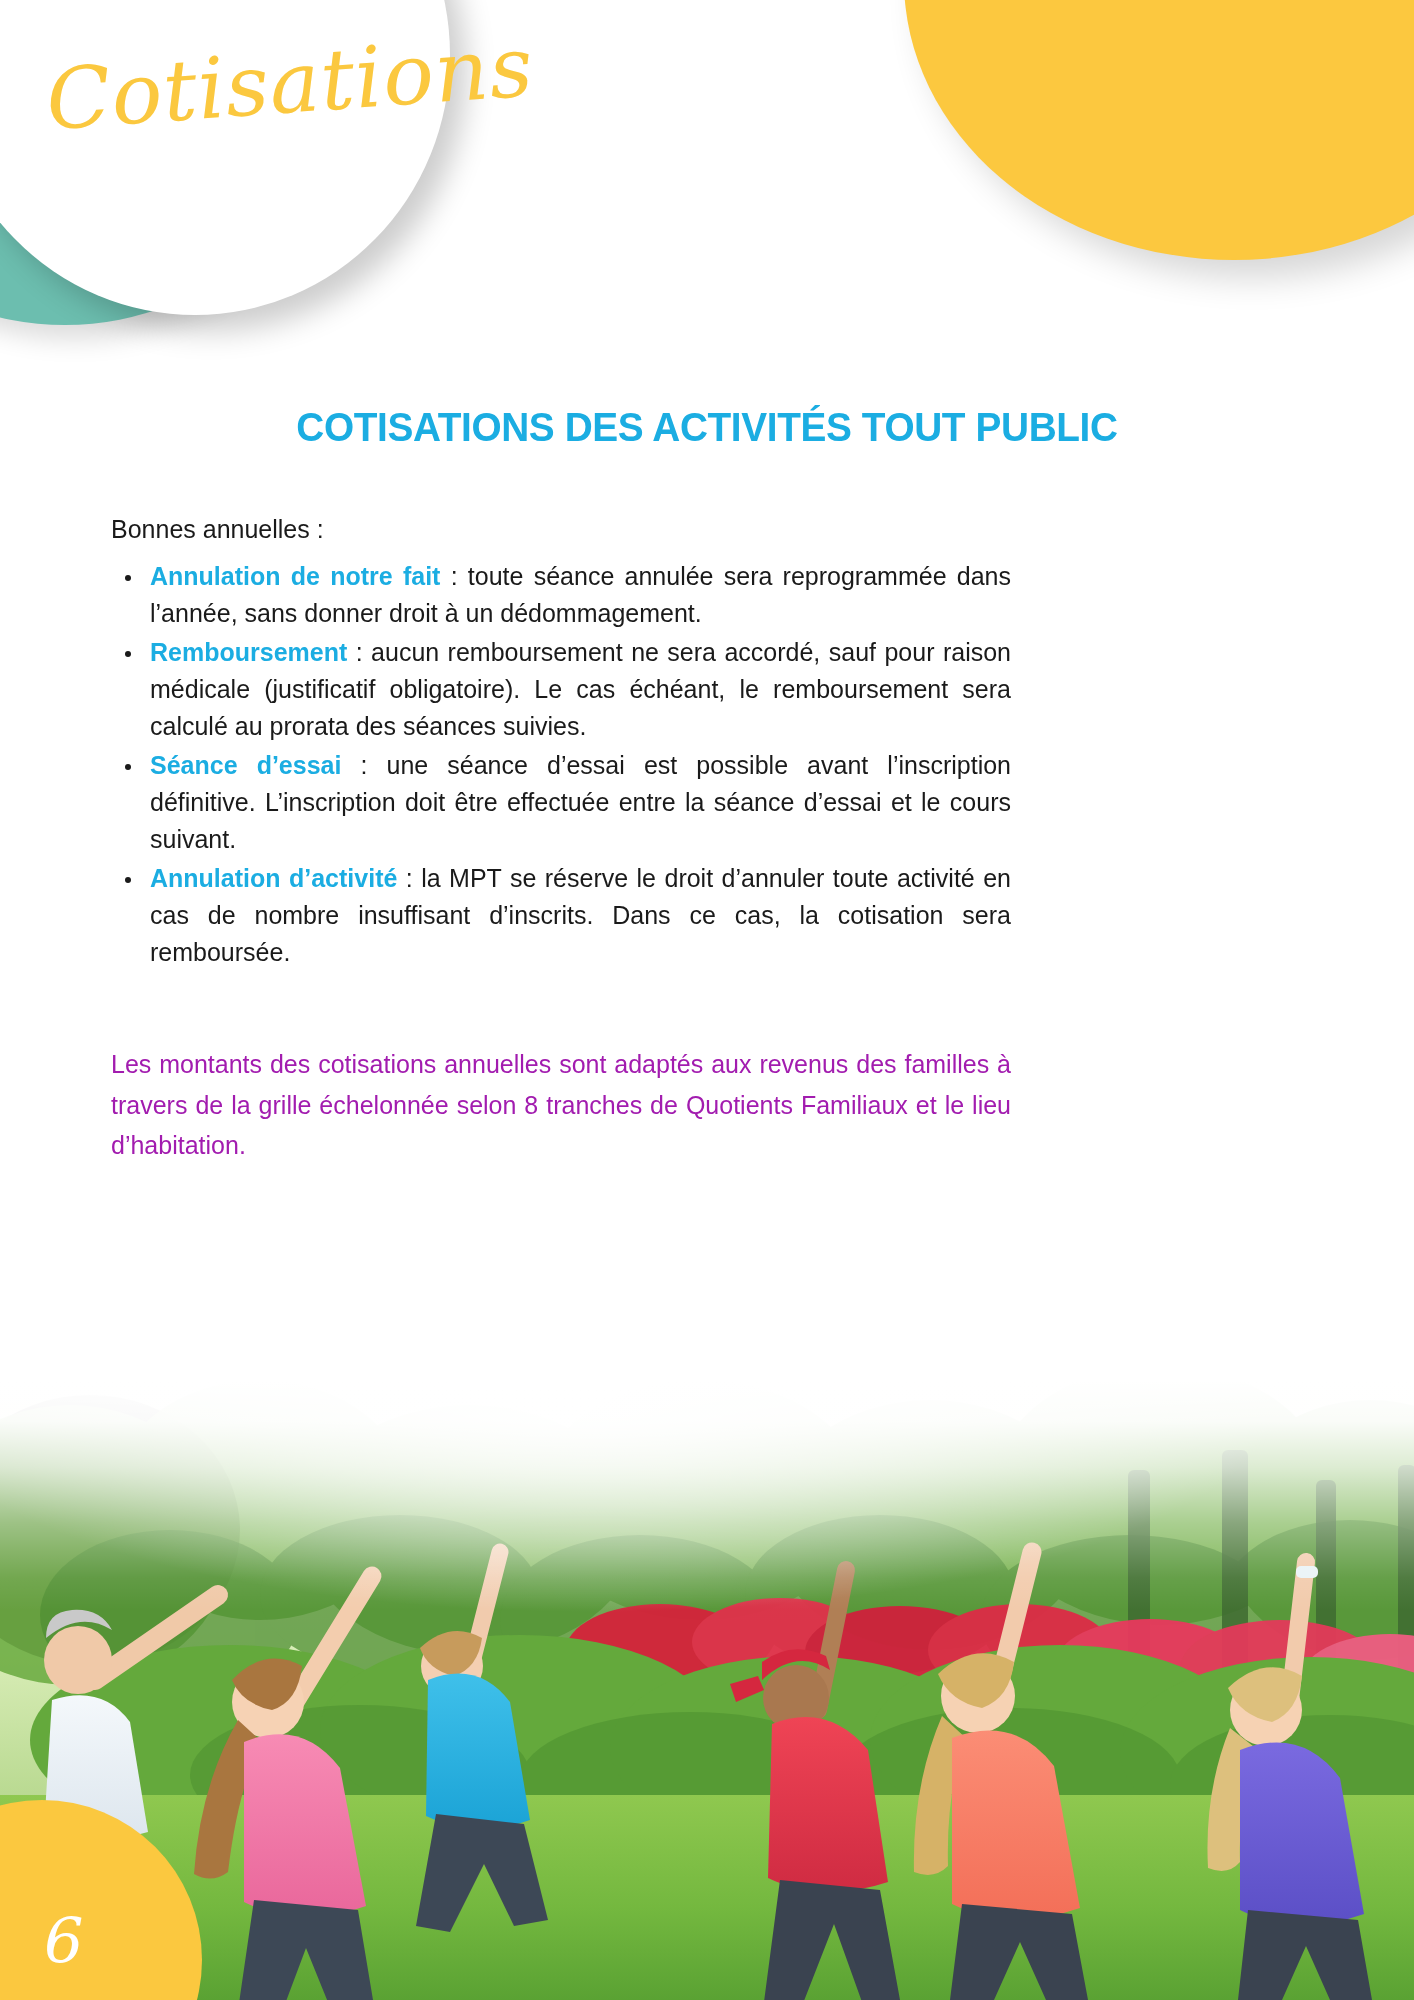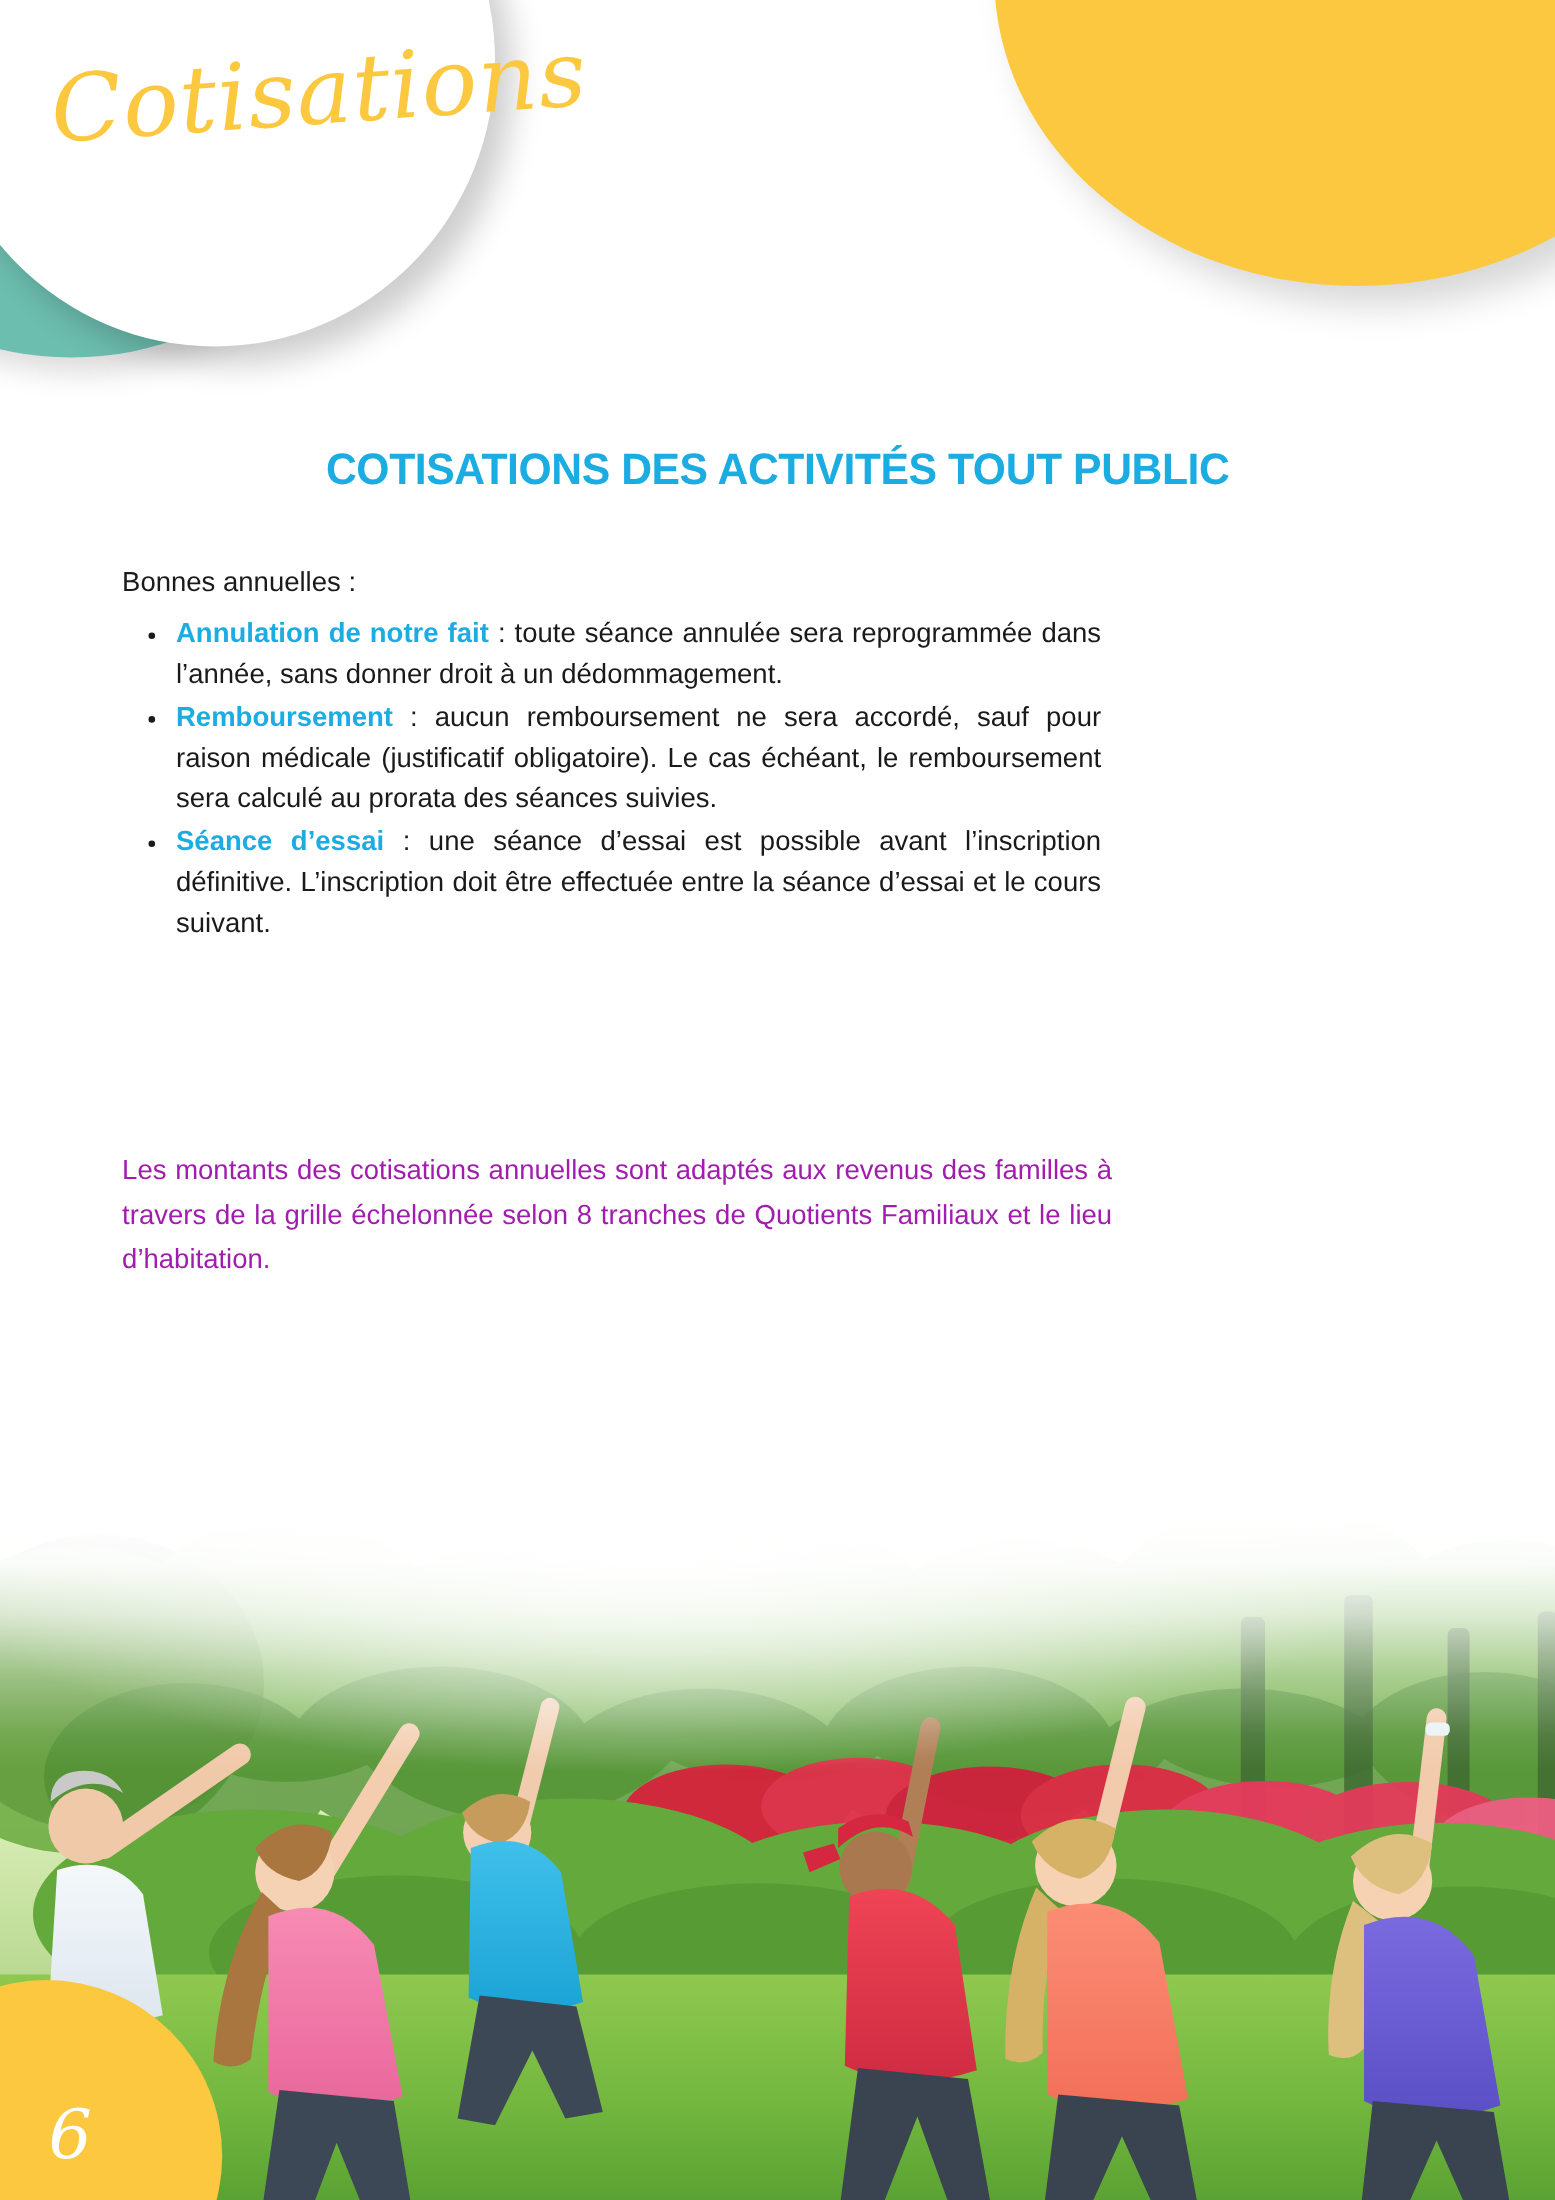--- a/index.html
+++ b/index.html
@@ -87,21 +87,21 @@
     color: #1a1a1a;
     font-size: 25px;
     line-height: 1.42;
   }
   .intro-line {
     margin: 0 0 10px 0;
     font-size: 25px;
   }
   ul.practices {
     list-style: none;
-    margin: 10px;
+    margin: 0;
     padding: 0;
   }
   ul.practices > li {
     position: relative;
     padding-left: 39px;
     margin: 0 0 2px 0;
     text-align: justify;
     text-justify: inter-word;
     font-size: 25px;
     line-height: 1.48;
@@ -193,20 +193,21 @@
 
   <h1 class="page-title">COTISATIONS DES ACTIVITÉS TOUT PUBLIC</h1>
 
   <div class="content">
     <p class="intro-line">Bonnes annuelles :</p>
 
     <ul class="practices">
       <li><span class="lead">Annulation de notre fait</span><span> : toute séance annulée sera reprogrammée dans l’année, sans donner droit à un dédommagement.</span></li>
       <li><span class="lead">Remboursement</span><span> : aucun remboursement ne sera accordé, sauf pour raison médicale (justificatif obligatoire). Le cas échéant, le remboursement sera calculé au prorata des séances suivies.</span></li>
       <li><span class="lead">Séance d’essai</span><span> : une séance d’essai est possible avant l’inscription définitive. L’inscription doit être effectuée entre la séance d’essai et le cours suivant.</span></li>
+      <li><span class="lead">Annulation d’activité</span><span> : la MPT se réserve le droit d’annuler toute activité en cas de nombre insuffisant d’inscrits. Dans ce cas, la cotisation sera remboursée.</span></li>
     </ul>
   </div>
 
   <div class="closing">
     <p>Les montants des cotisations annuelles sont adaptés aux revenus des familles à travers de la grille échelonnée selon 8 tranches de Quotients Familiaux et le lieu d’habitation.</p>
   </div>
 
   <div class="photo">
     <svg class="photo-svg" viewBox="0 0 1414 620" preserveAspectRatio="xMidYMid slice">
       <defs>

